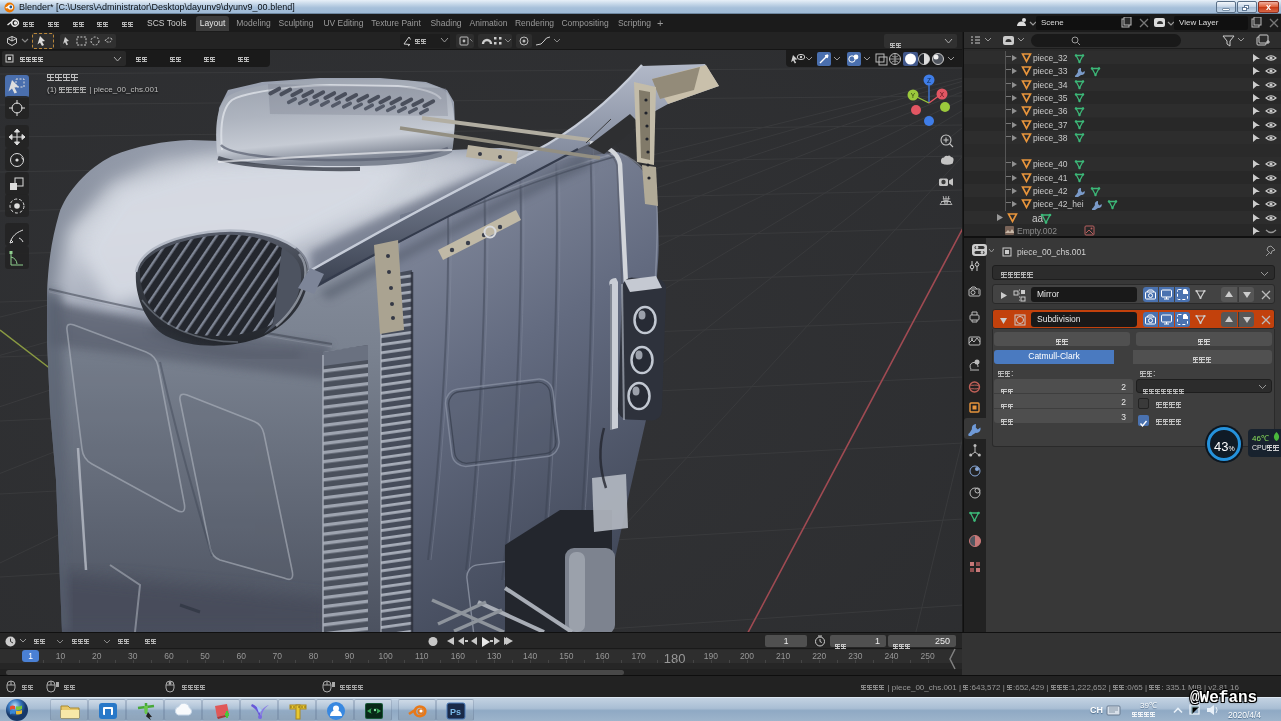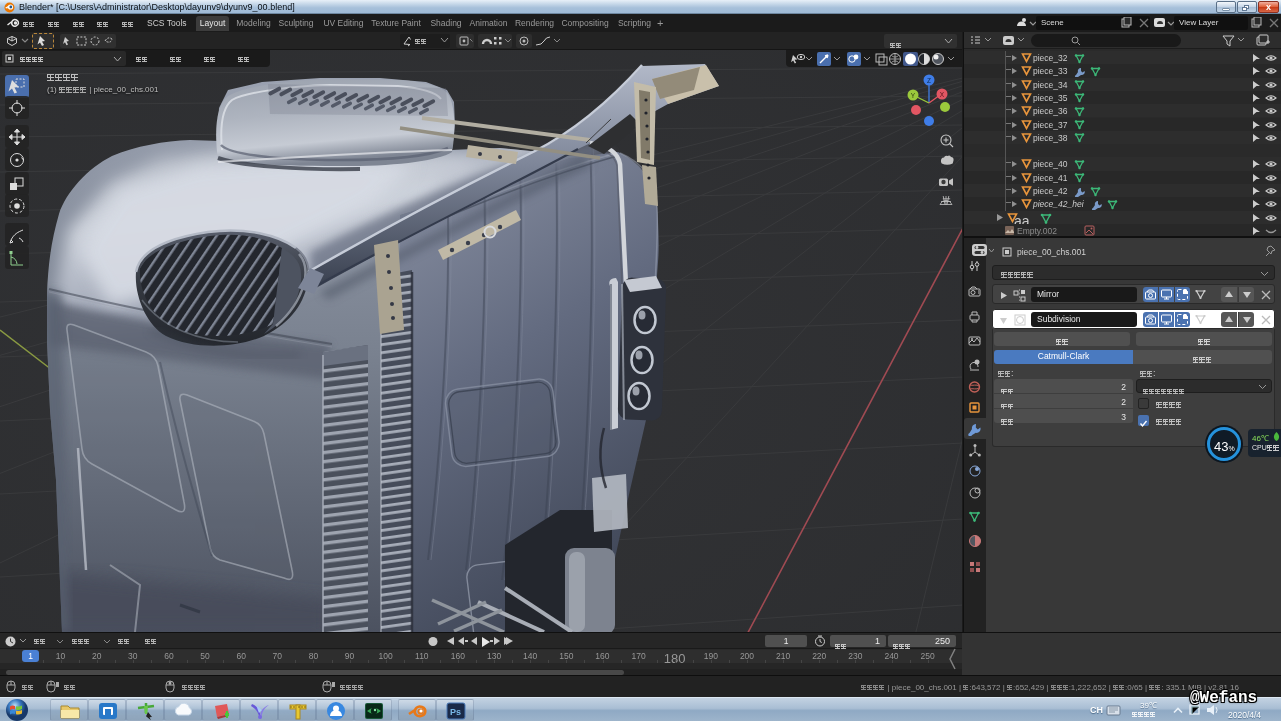--- a/index.html
+++ b/index.html
@@ -806,21 +806,21 @@
         </svg>
     </div>
       <div class="abs" style="left:0;top:165.3px;width:318px;height:13.3px;background:#282828;">
     <span class="abs" style="left:41px;top:5px;width:6px;height:1px;background:#777;"></span>
     <svg class="abs" style="left:47px;top:3px" width="8" height="8">
           <path d="M1 1l5 3L1 7z" fill="#909090"></path>
         </svg>
     <svg class="abs" style="left:57px;top:1px" width="11" height="11">
           <path d="M1.5 2h8L5.5 9.5z" fill="none" stroke="#e8953c" stroke-width="1.6"></path>
         </svg>
-    <span class="t" style="left:69px;top:2px;font-size:8.5px;color:#cccccc;font-style:italic;">piece_42_hei</span>
+    <span class="t" style="left:69px;top:2px;font-size:8.5px;color:#cccccc;">piece_42_hei</span>
     <svg class="abs" style="left:127px;top:1.5px" width="11" height="11">
           <path d="M7 2a3 3 0 0 0-3 4l-2 3a1.5 1.5 0 1 0 2 2l3-2a3 3 0 0 0 3.5-4l-2 1.5-1.5-1.5z" fill="#7a9ac8"></path>
         </svg>
     <svg class="abs" style="left:143px;top:1.5px" width="11" height="11">
           <path d="M2 2.5h7L5.5 9z" fill="none" stroke="#3cb878" stroke-width="1.3"></path>
           <circle cx="2" cy="2.5" r="1.2" fill="#3cb878"></circle>
           <circle cx="9" cy="2.5" r="1.2" fill="#3cb878"></circle>
           <circle cx="5.5" cy="9" r="1.2" fill="#3cb878"></circle>
         </svg>
     <svg class="abs" style="left:288px;top:2px" width="10" height="10">
@@ -832,21 +832,21 @@
         </svg>
     </div>
       <span class="abs" style="left:41px;top:19px;width:1px;height:160px;background:#555;"></span>
       <div class="abs" style="left:0;top:178.60000000000002px;width:318px;height:13.3px;background:#2d2d2d;">
  <svg class="abs" style="left:32px;top:2px" width="9" height="9">
           <path d="M1 1l6 3.5L1 8z" fill="#999"></path>
         </svg>
  <svg class="abs" style="left:43px;top:1px" width="11" height="11">
           <path d="M1.5 2h8L5.5 9.5z" fill="none" stroke="#e8953c" stroke-width="1.6"></path>
         </svg>
- <span class="t" style="left:50px;top:2px;font-size:14px;color:#ccc;">aa</span>
+ <span class="t" style="left:68px;top:2px;font-size:10px;color:#ccc;">aa</span>
  <svg class="abs" style="left:76px;top:1px" width="12" height="12">
           <path d="M2 3h8L6 10.5z" fill="none" stroke="#3cb878" stroke-width="1.4"></path>
           <circle cx="2" cy="3" r="1.3" fill="#3cb878"></circle>
           <circle cx="10" cy="3" r="1.3" fill="#3cb878"></circle>
           <circle cx="6" cy="10.5" r="1.3" fill="#3cb878"></circle>
         </svg>
  <svg class="abs" style="left:288px;top:2px" width="10" height="10">
           <path d="M1 9 L1 1 L8 6 L4.5 6z" fill="#ccc"></path>
         </svg>
  <svg class="abs" style="left:301px;top:2px" width="12" height="10">
@@ -1001,21 +1001,21 @@
   <span class="abs" style="left:228px;top:2px;width:16px;height:15px;background:#565656;border-radius:3px 0 0 3px;"><svg width="16" height="15">
             <path d="M8 4l4 6H4z" fill="#ccc"></path>
           </svg></span>
   <span class="abs" style="left:245px;top:2px;width:16px;height:15px;background:#565656;border-radius:0 3px 3px 0;border-left:1px solid #3a3a3a;"><svg width="16" height="15">
             <path d="M8 11L4 5h8z" fill="#ccc"></path>
           </svg></span>
   <svg class="abs" style="left:267px;top:4px" width="12" height="12">
           <path d="M2 2l8 8M10 2l-8 8" stroke="#bbb" stroke-width="1.3"></path>
         </svg>
  </div>
- <div class="abs" style="left:28px;top:71px;width:283px;height:20px;background:#ffffff;border:1px solid #2a2a2a;border-radius:3px;">
+ <div class="abs" style="left:28px;top:71px;width:283px;height:20px;background:#c2410c;border:1px solid #2a2a2a;border-radius:3px;">
   <svg class="abs" style="left:5px;top:5px" width="11" height="11">
           <path d="M2 3l7 0L5.5 9z" fill="#ccc"></path>
         </svg>
   <svg class="abs" style="left:20px;top:3px" width="14" height="14">
           <rect x="2" y="2" width="10" height="10" fill="none" stroke="#ccc"></rect>
           <circle cx="7" cy="7" r="3.5" fill="none" stroke="#ccc"></circle>
         </svg>
   <span class="abs" style="left:38px;top:2px;width:106px;height:15px;background:#191919;border-radius:3px;color:#e8e8e8;font-size:8.5px;padding:2px 0 0 6px;">Subdivision</span>
   <span class="abs" style="left:150px;top:2px;width:15px;height:15px;background:#4a72b0;border-radius:3px 0 0 3px;"><svg width="15" height="15">
             <rect x="2.5" y="5" width="10" height="7" rx="1" fill="none" stroke="#fff"></rect>
@@ -1042,21 +1042,21 @@
   <span class="abs" style="left:245px;top:2px;width:16px;height:15px;background:#565656;border-radius:0 3px 3px 0;border-left:1px solid #3a3a3a;"><svg width="16" height="15">
             <path d="M8 11L4 5h8z" fill="#ccc"></path>
           </svg></span>
   <svg class="abs" style="left:267px;top:4px" width="12" height="12">
           <path d="M2 2l8 8M10 2l-8 8" stroke="#bbb" stroke-width="1.3"></path>
         </svg>
  </div>
  <div class="abs" style="left:28px;top:91px;width:283px;height:118px;background:#3e3e3e;border:1px solid #2a2a2a;border-top:none;border-radius:0 0 3px 3px;"></div>
  <span class="abs" style="left:30px;top:94px;width:136px;height:14px;background:#505050;border-radius:3px;text-align:center;color:#e8e8e8;"><span style="display:inline-block;vertical-align:3px"><i class="g" style="width:5.5px;height:5.5px;margin-right:1px"></i><i class="g" style="width:5.5px;height:5.5px;margin-right:1px"></i></span></span>
  <span class="abs" style="left:172px;top:94px;width:136px;height:14px;background:#505050;border-radius:3px;text-align:center;"><span style="display:inline-block;vertical-align:3px"><i class="g" style="width:5.5px;height:5.5px;color:#e8e8e8;margin-right:1px"></i><i class="g" style="width:5.5px;height:5.5px;color:#e8e8e8;margin-right:1px"></i></span></span>
- <span class="abs" style="left:30px;top:112px;width:139px;height:14px;background:#4a7ac0;border-radius:3px 0 0 3px;color:#fff;font-size:8.5px;text-align:center;line-height:13px;">Catmull-Clark</span>
+ <span class="abs" style="left:30px;top:112px;width:120px;height:14px;background:#4a7ac0;border-radius:3px 0 0 3px;color:#fff;font-size:8.5px;text-align:center;line-height:13px;">Catmull-Clark</span>
  <span class="abs" style="left:169px;top:112px;width:139px;height:14px;background:#505050;border-radius:0 3px 3px 0;text-align:center;"><span style="display:inline-block;vertical-align:3px"><i class="g" style="width:5.5px;height:5.5px;color:#e0e0e0;margin-right:1px"></i><i class="g" style="width:5.5px;height:5.5px;color:#e0e0e0;margin-right:1px"></i><i class="g" style="width:5.5px;height:5.5px;color:#e0e0e0;margin-right:1px"></i></span></span>
  <span class="t" style="left:34px;top:130px;"><i class="g" style="width:5.5px;height:5.5px;color:#cccccc;margin-right:1px"></i><i class="g" style="width:5.5px;height:5.5px;color:#cccccc;margin-right:1px"></i><span style="color:#ccc;font-size:9px">:</span></span>
  <span class="abs" style="left:30px;top:141px;width:139px;height:14px;background:#4e4e4e;border-radius:3px 3px 0 0;">
         <span style="position:absolute;left:7px;top:3px"><i class="g" style="width:5.5px;height:5.5px;color:#dddddd;margin-right:1px"></i><i class="g" style="width:5.5px;height:5.5px;color:#dddddd;margin-right:1px"></i></span>
         <span class="t" style="right:7px;top:3px;color:#e8e8e8;font-size:8.5px">2</span>
       </span>
  <span class="abs" style="left:30px;top:156px;width:139px;height:14px;background:#4e4e4e;">
         <span style="position:absolute;left:7px;top:3px"><i class="g" style="width:5.5px;height:5.5px;color:#dddddd;margin-right:1px"></i><i class="g" style="width:5.5px;height:5.5px;color:#dddddd;margin-right:1px"></i></span>
         <span class="t" style="right:7px;top:3px;color:#e8e8e8;font-size:8.5px">2</span>
       </span>

